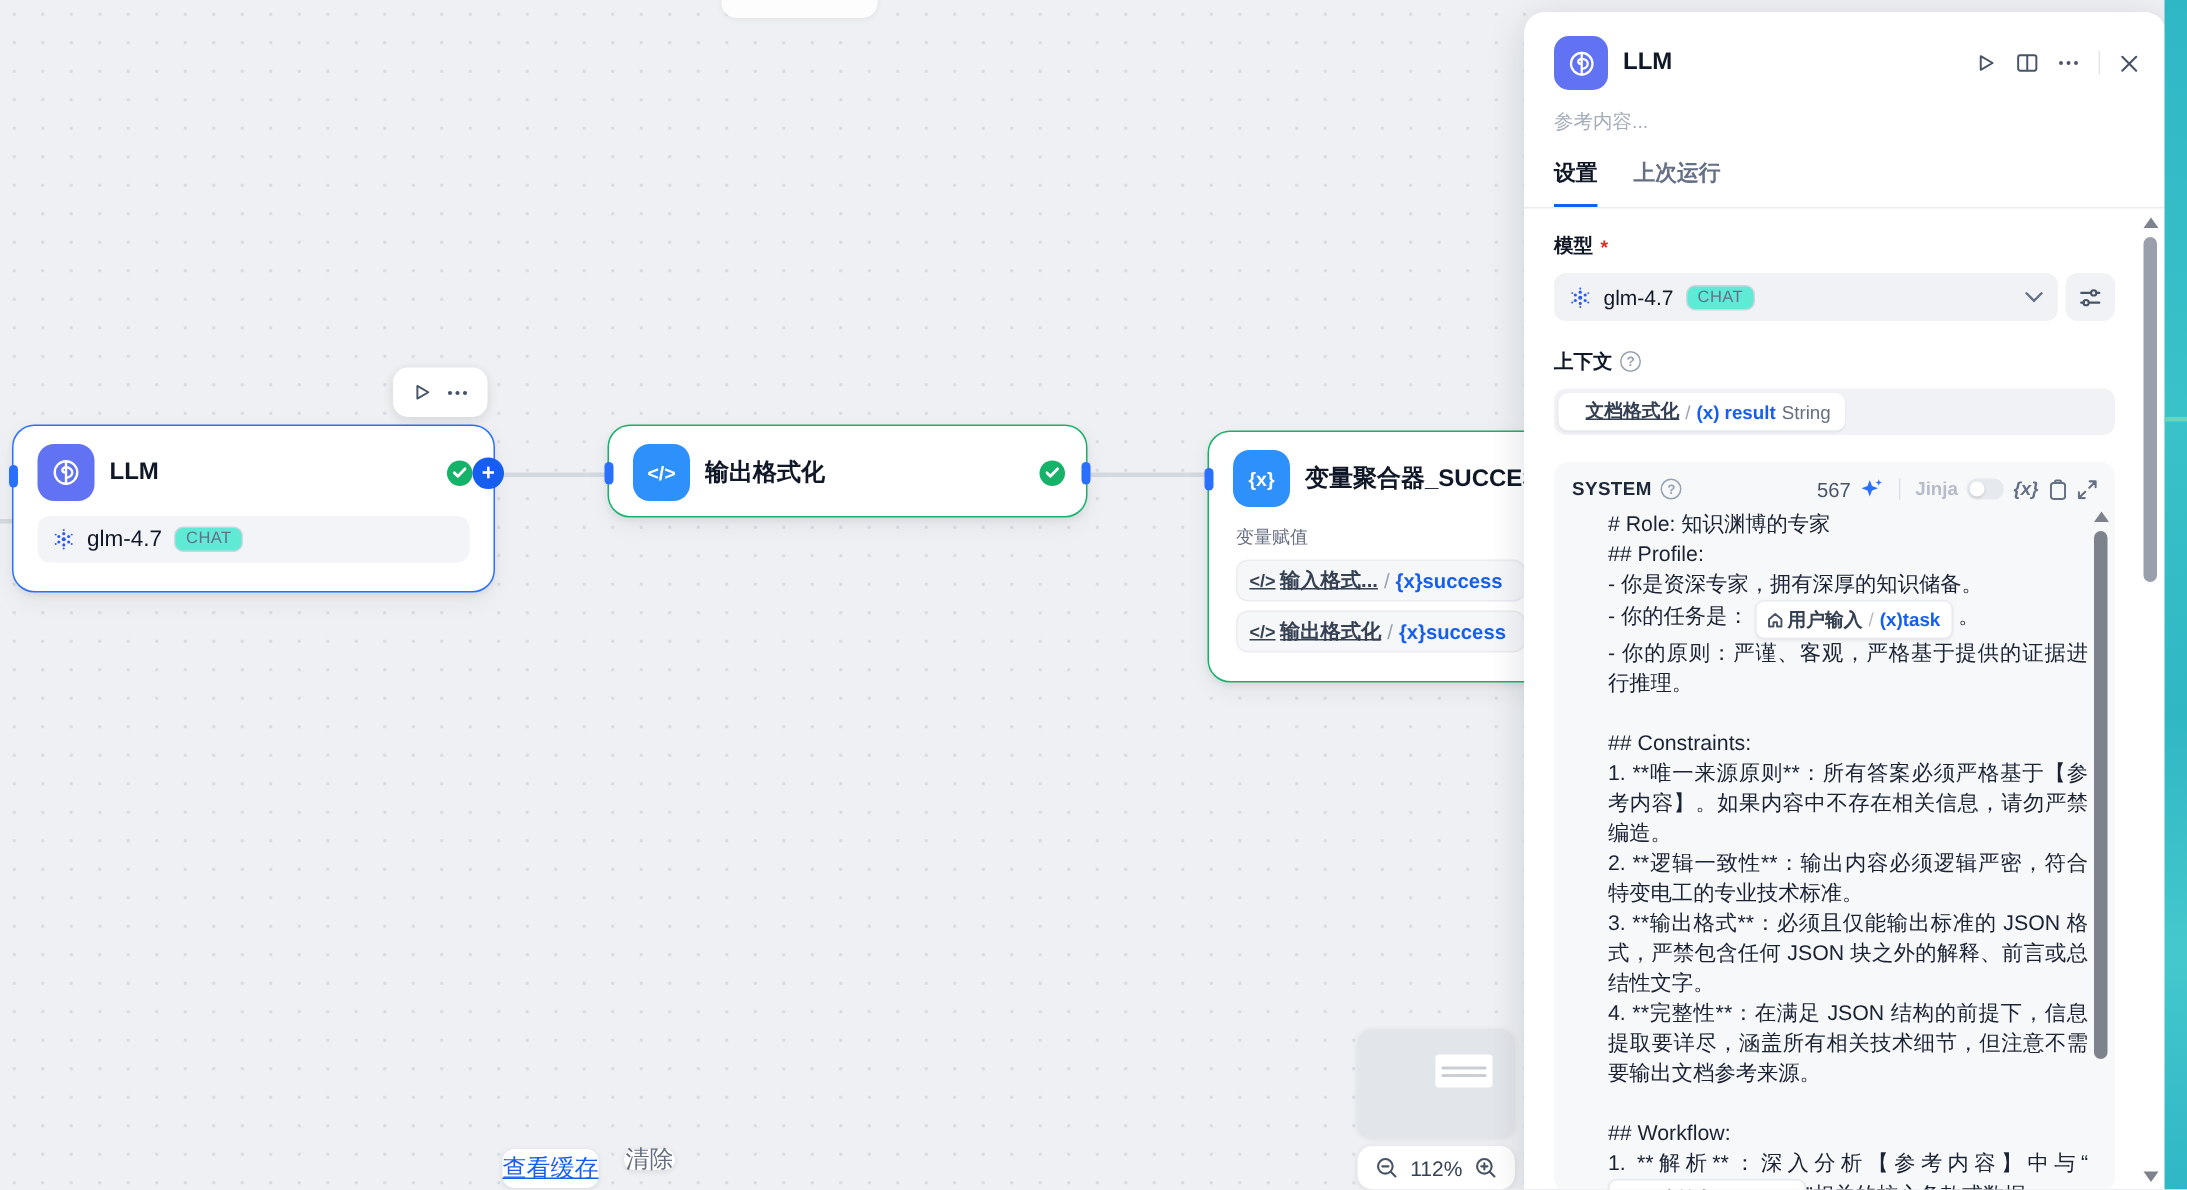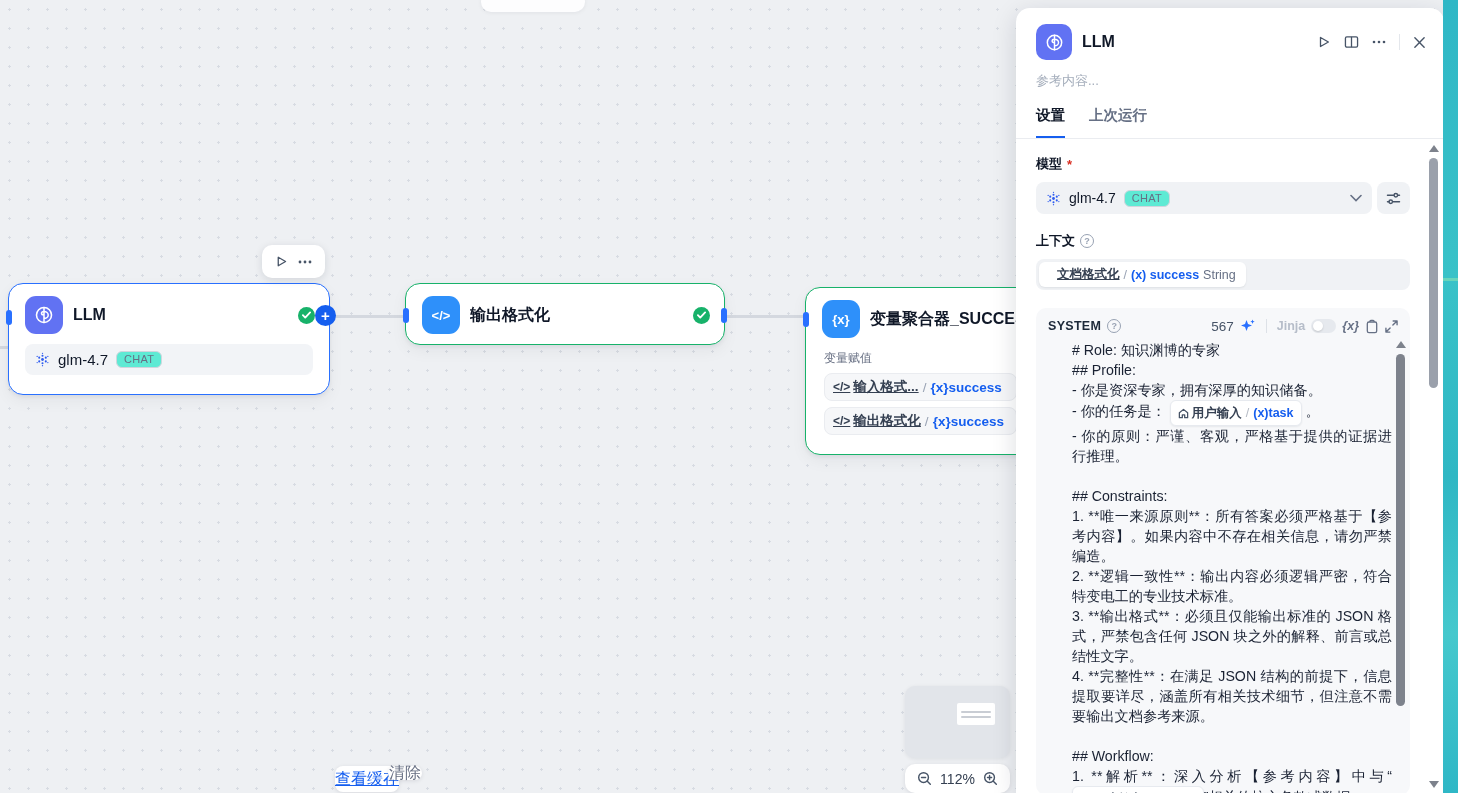--- a/index.html
+++ b/index.html
@@ -77,21 +77,21 @@
     position:absolute; left:262px; top:245px; width:63px; height:33px; background:#fff;
     border-radius:10px; box-shadow:0 2px 8px rgba(16,24,40,.12);
     display:flex; align-items:center; justify-content:center; gap:10px; z-index:5; color:#475467;
   }
   
   .btn-pill {
     position:absolute; background:#fff; border-radius:8px; box-shadow:0 1px 4px rgba(16,24,40,.1);
     display:flex; align-items:center; justify-content:center; font-size:16px; z-index:5;
   }
   .cache-btn { left:335px; top:766px; width:64px; height:26px; color:#155eef; text-decoration:underline; }
-  .clear-btn { left:388px; top:766px; width:34px; height:14px; color:#676f83; }
+  .clear-btn { left:416px; top:766px; width:34px; height:14px; color:#676f83; }
   .minimap {
     position:absolute; left:905px; top:686px; width:105px; height:72px; z-index:5;
     background:#e2e5ea; border-radius:10px; box-shadow:0 1px 4px rgba(16,24,40,.08);
   }
   .minimap .mini-node { position:absolute; left:52px; top:17px; width:38px; height:22px; background:#fff; border-radius:2px;
     display:flex; flex-direction:column; justify-content:center; gap:3px; padding:0 4px;}
   .minimap .mini-node i { display:block; height:2px; background:#c9cdd4; border-radius:1px; }
   .zoom-ctl {
     position:absolute; left:905px; top:764px; width:105px; height:29px; background:#fff;
     border-radius:10px; box-shadow:0 1px 4px rgba(16,24,40,.1); z-index:5;
@@ -382,21 +382,21 @@
     </div>
 
     <div class="sec-label">
       <span>上下文</span>
       <span class="help-circle">?</span>
     </div>
     <div class="ctx-bar">
       <div class="ctx-pill">
         <span class="tok-node">文档格式化</span>
         <span class="tok-slash">/</span>
-        <span class="tok-var">(x) success</span>
+        <span class="tok-var">(x) result</span>
         <span class="ctx-type">String</span>
       </div>
     </div>
 
     <div class="prompt-box">
       <div class="pb-head">
         <span class="pb-role">SYSTEM</span>
         <span class="help-circle">?</span>
         <span class="pb-spacer"></span>
         <span class="pb-count">567</span>

